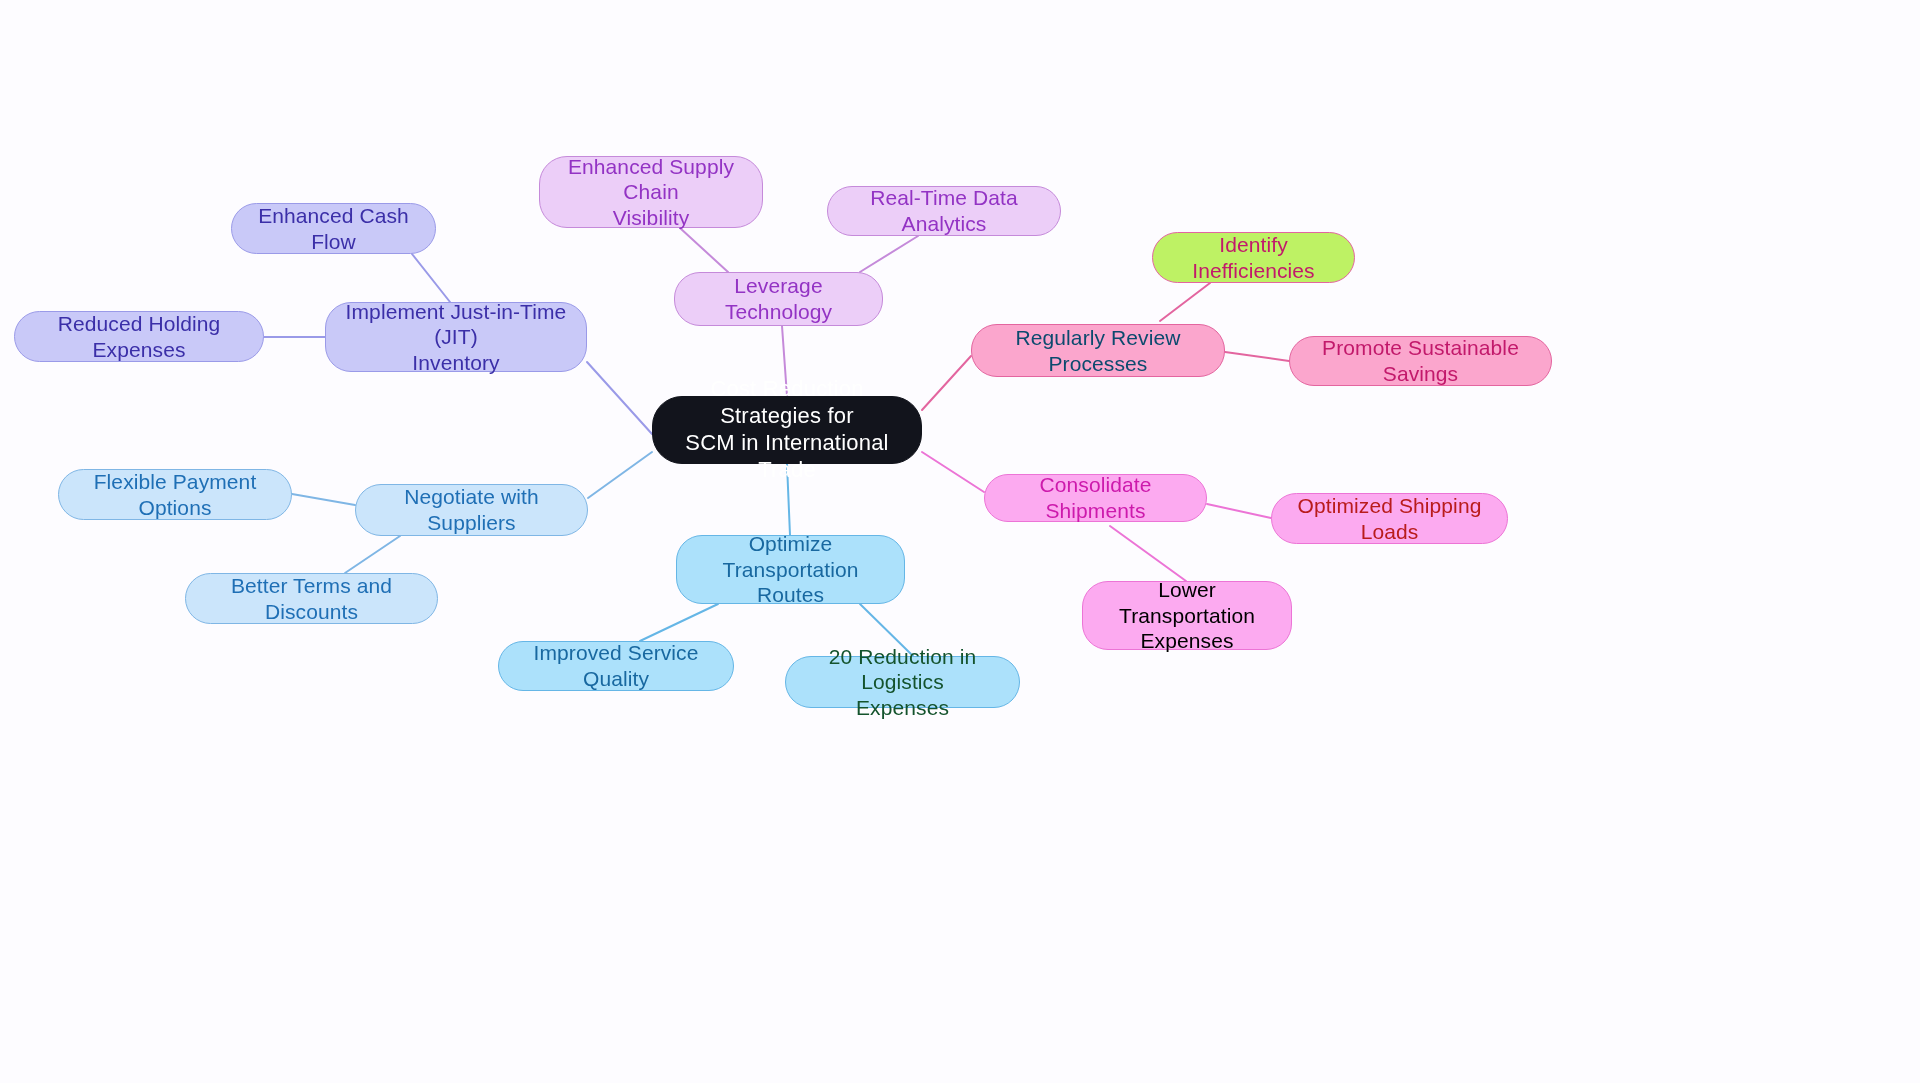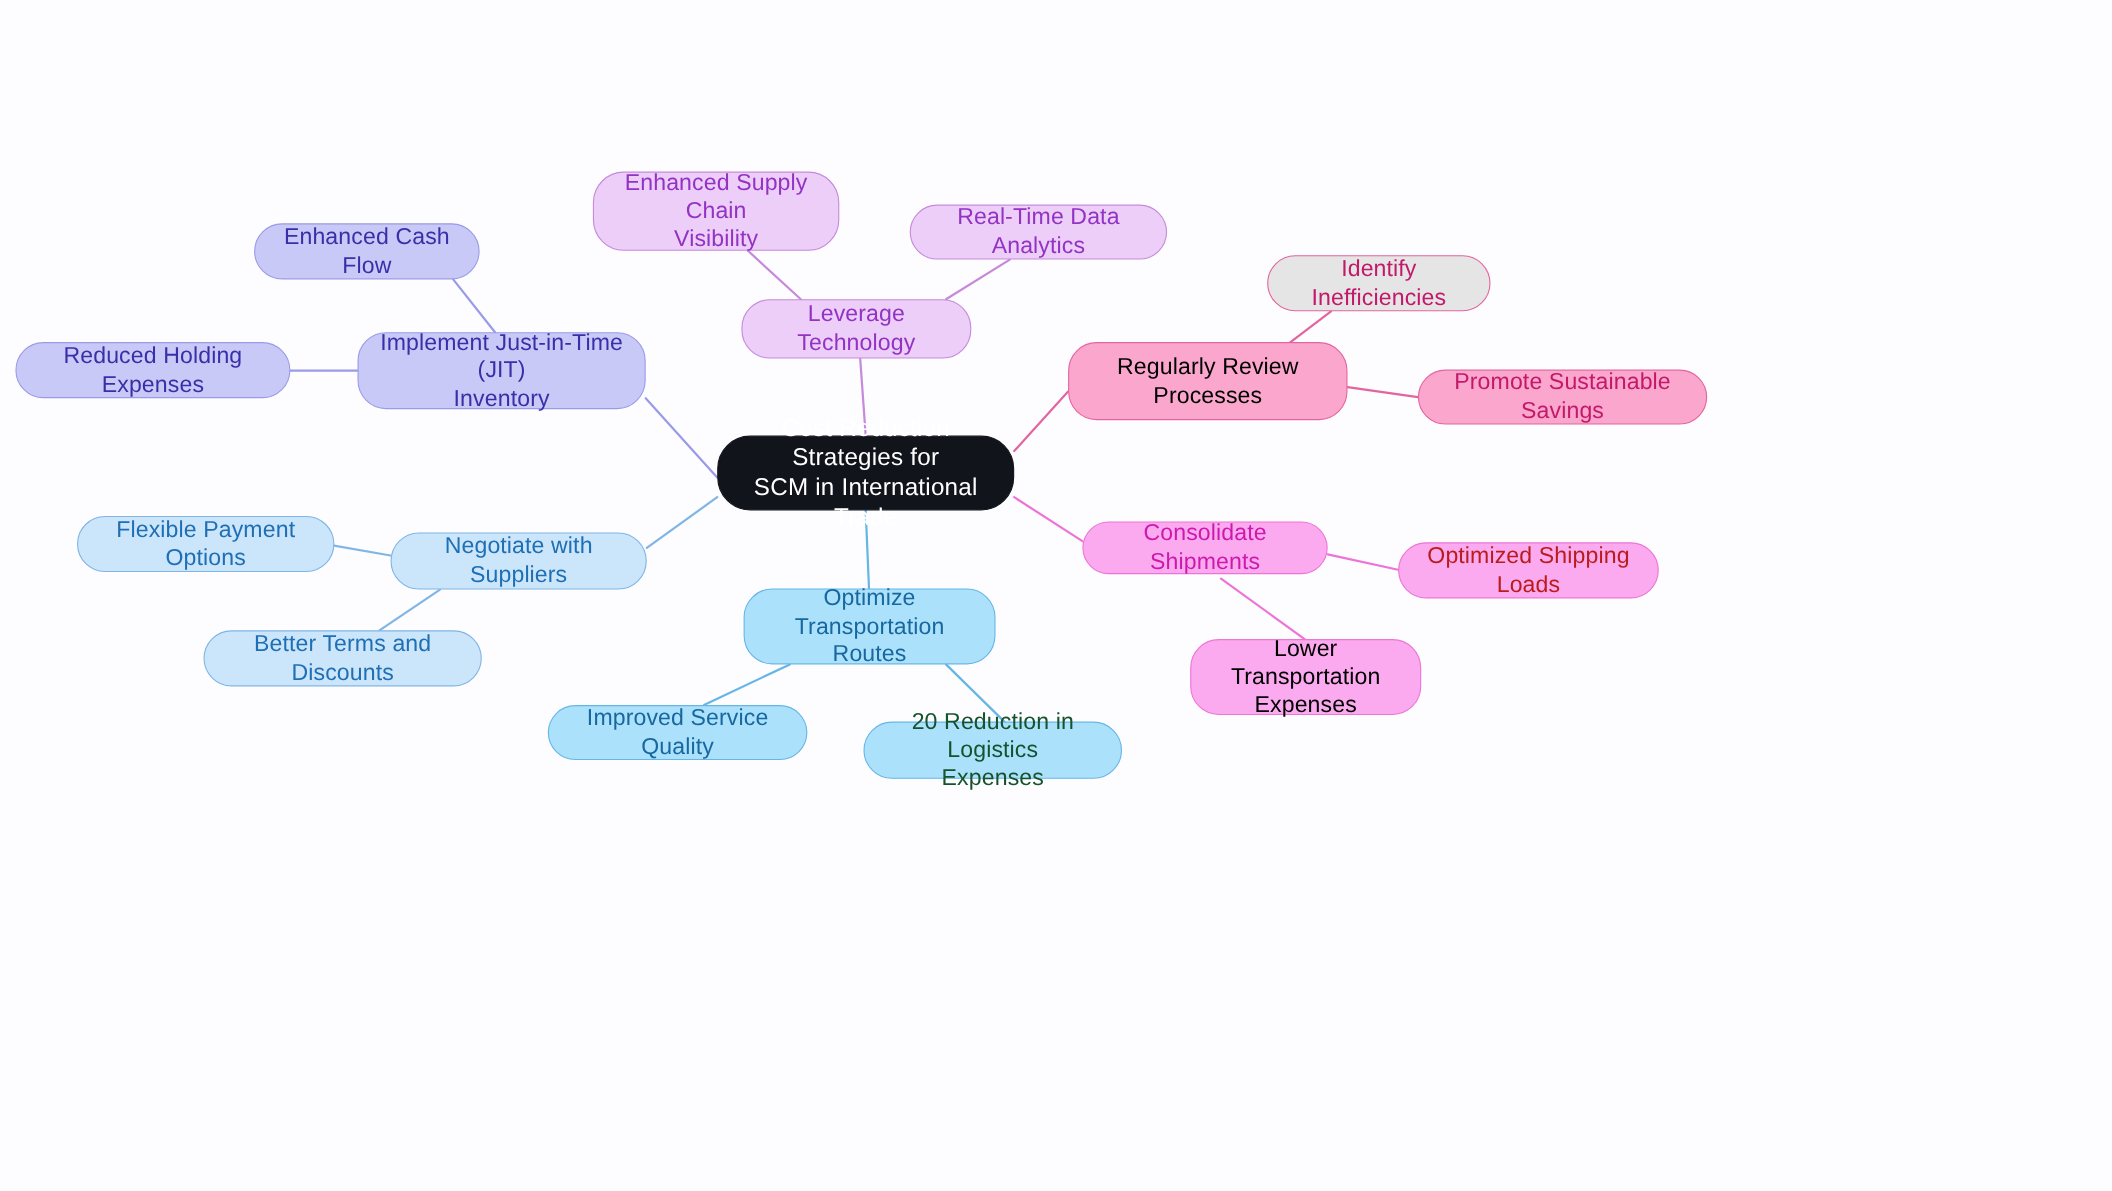--- a/index.html
+++ b/index.html
@@ -81,33 +81,33 @@
     </svg>
 
   <div id="node-layer">
       <div class="node root" style="left: 652px; top: 396px; width: 270px; height: 68px; background: rgb(18, 20, 28); border-color: rgb(18, 20, 28); color: rgb(255, 255, 255);"><span>Cost Reduction Strategies for
 SCM in International Trade</span></div>
       <div class="node branch" style="left: 325px; top: 302px; width: 262px; height: 70px; background: rgb(201, 201, 248); border-color: rgb(154, 154, 232); color: rgb(59, 47, 168); text-align: center;"><span>Implement Just-in-Time (JIT)
 Inventory</span></div>
       <div class="node leaf" style="left: 231px; top: 203px; width: 205px; height: 51px; background: rgb(201, 201, 248); border-color: rgb(154, 154, 232); color: rgb(59, 47, 168);"><span>Enhanced Cash Flow</span></div>
       <div class="node leaf" style="left: 14px; top: 311px; width: 250px; height: 51px; background: rgb(201, 201, 248); border-color: rgb(154, 154, 232); color: rgb(59, 47, 168);"><span>Reduced Holding Expenses</span></div>
       <div class="node branch" style="left: 674px; top: 272px; width: 209px; height: 54px; background: rgb(236, 206, 248); border-color: rgb(197, 138, 218); color: rgb(147, 51, 196);"><span>Leverage Technology</span></div>
-      <div class="node branch" style="left: 971px; top: 311px; width: 254px; height: 71px; background: rgb(251, 166, 205); border-color: rgb(227, 101, 159); color: #000000;"><span>Regularly Review Processes</span></div>
+      <div class="node branch" style="left: 971px; top: 324px; width: 254px; height: 53px; background: rgb(251, 166, 205); border-color: rgb(227, 101, 159); color: #0c4a6e;"><span>Regularly Review Processes</span></div>
       <div class="node branch" style="left: 984px; top: 474px; width: 223px; height: 48px; background: rgb(252, 170, 240); border-color: rgb(236, 116, 214); color: rgb(205, 26, 172);"><span>Consolidate Shipments</span></div>
       <div class="node branch" style="left: 676px; top: 535px; width: 229px; height: 69px; background: rgb(172, 225, 251); border-color: rgb(101, 182, 230); color: rgb(24, 104, 160);"><span>Optimize Transportation
 Routes</span></div>
       <div class="node branch" style="left: 355px; top: 484px; width: 233px; height: 52px; background: rgb(203, 229, 251); border-color: rgb(127, 182, 229); color: rgb(31, 111, 181);"><span>Negotiate with Suppliers</span></div>
       <div class="node leaf" style="left: 539px; top: 156px; width: 224px; height: 72px; background: rgb(236, 206, 248); border-color: rgb(197, 138, 218); color: rgb(147, 51, 196); border-radius: 28px;"><span>Enhanced Supply Chain
 Visibility</span></div>
       <div class="node leaf" style="left: 827px; top: 186px; width: 234px; height: 50px; background: rgb(236, 206, 248); border-color: rgb(197, 138, 218); color: rgb(147, 51, 196);"><span>Real-Time Data Analytics</span></div>
-      <div class="node leaf" style="left: 1152px; top: 232px; width: 203px; height: 51px; background: #e5e5e5; border-color: rgb(227, 101, 159); color: rgb(194, 25, 107);"><span>Identify Inefficiencies</span></div>
+      <div class="node leaf" style="left: 1152px; top: 232px; width: 203px; height: 51px; background: #bef264; border-color: rgb(227, 101, 159); color: rgb(194, 25, 107);"><span>Identify Inefficiencies</span></div>
       <div class="node leaf" style="left: 1289px; top: 336px; width: 263px; height: 50px; background: rgb(251, 166, 205); border-color: rgb(227, 101, 159); color: rgb(194, 25, 107);"><span>Promote Sustainable Savings</span></div>
       <div class="node leaf" style="left: 1271px; top: 493px; width: 237px; height: 51px; background: rgb(252, 170, 240); border-color: rgb(236, 116, 214); color: #b91c1c;"><span>Optimized Shipping Loads</span></div>
       <div class="node leaf" style="left: 1082px; top: 581px; width: 210px; height: 69px; background: rgb(252, 170, 240); border-color: rgb(236, 116, 214); color: #000000;"><span>Lower Transportation
 Expenses</span></div>
       <div class="node leaf" style="left: 498px; top: 641px; width: 236px; height: 50px; background: rgb(172, 225, 251); border-color: rgb(101, 182, 230); color: rgb(24, 104, 160);"><span>Improved Service Quality</span></div>
       <div class="node leaf" style="left: 785px; top: 656px; width: 235px; height: 52px; background: rgb(172, 225, 251); border-color: rgb(101, 182, 230); color: #14532d;"><span>20 Reduction in Logistics
 Expenses</span></div>
-      <div class="node leaf" style="left: 70px; top: 469px; width: 234px; height: 51px; background: rgb(203, 229, 251); border-color: rgb(127, 182, 229); color: rgb(31, 111, 181);"><span>Flexible Payment Options</span></div>
+      <div class="node leaf" style="left: 58px; top: 469px; width: 234px; height: 51px; background: rgb(203, 229, 251); border-color: rgb(127, 182, 229); color: rgb(31, 111, 181);"><span>Flexible Payment Options</span></div>
       <div class="node leaf" style="left: 185px; top: 573px; width: 253px; height: 51px; background: rgb(203, 229, 251); border-color: rgb(127, 182, 229); color: rgb(31, 111, 181);"><span>Better Terms and Discounts</span></div>
     </div>
 
 </div>
 
 </body></html>

